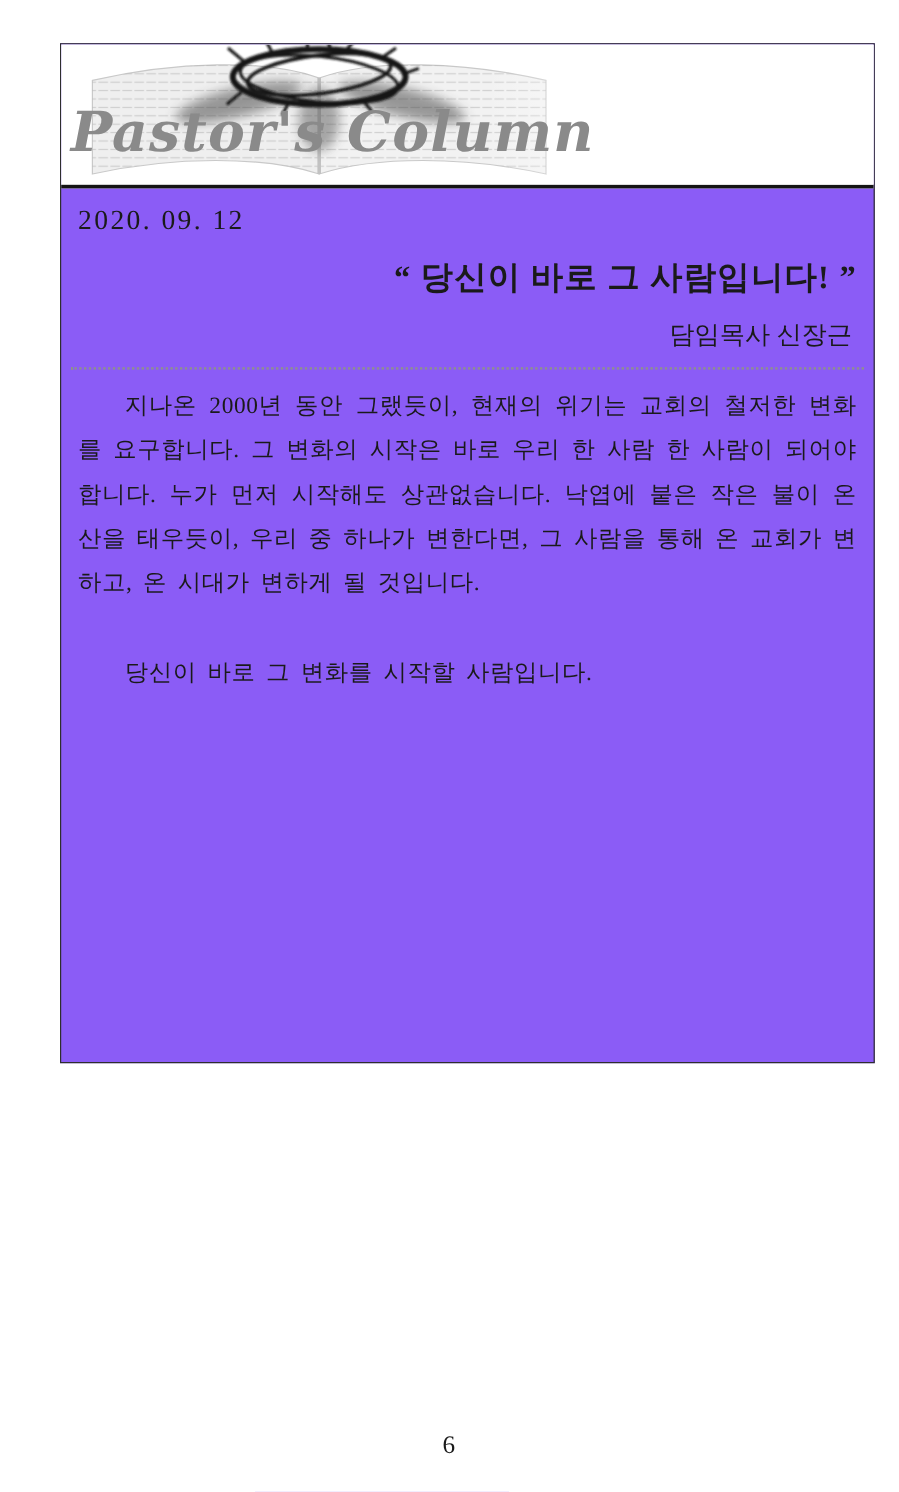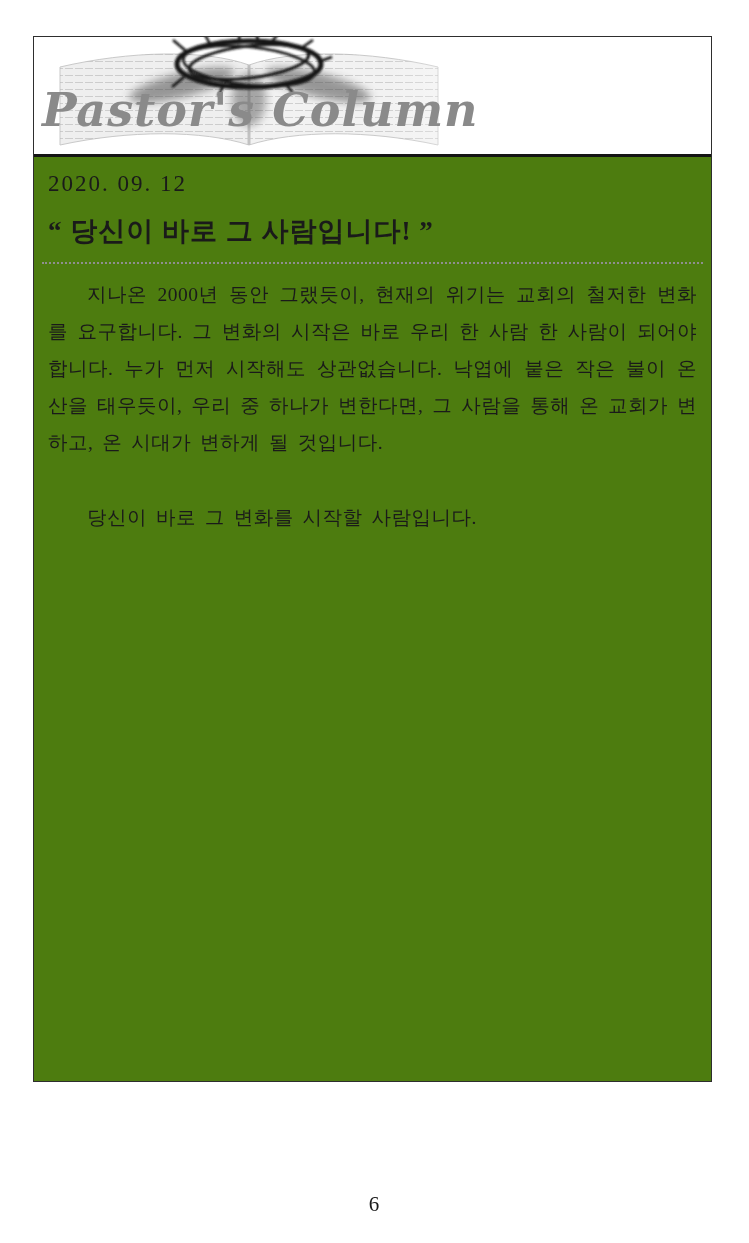--- a/index.html
+++ b/index.html
@@ -8,22 +8,22 @@
     --masthead_title:#8a8a8a;
     --divider_dots:#8f8f8f;
   }
   html,body{margin:0;padding:0;background:#ffffff;}
   body{width:749px;height:1243px;overflow:hidden;}
   .sheet{
     position:relative;width:749px;height:1243px;background:#fff;
     font-family:"Liberation Serif","DejaVu Serif",serif;color:var(--text);
   }
   .frame{
-    position:absolute;left:33px;top:36px;width:679px;height:1046px;
-    border:1.5px solid var(--border);box-sizing:border-box;background:#4d7c0f;
+    position:absolute;left:50px;top:36px;width:679px;height:850px;
+    border:1.5px solid var(--border);box-sizing:border-box;background:#8b5cf6;
   }
   
   .masthead{
     position:relative;height:117px;border-bottom:3px solid #141414;
     overflow:hidden;background:#fff;
   }
   .masthead svg{position:absolute;left:0;top:0;}
   .masthead-title-en{
     position:absolute;left:8px;top:50px;
     font-family:"DejaVu Serif","Liberation Serif",serif;
@@ -32,21 +32,21 @@
   }
   .masthead-title-ko{
     position:absolute;left:98px;top:86px;
     font-weight:800;font-size:27px;line-height:1;
     color:#000;letter-spacing:14px;white-space:nowrap;
   }
   
   .content{padding:14px 14px 0 14px;}
   .date-line{font-size:23px;letter-spacing:2px;}
   .article-title{
-    text-align:left;font-size:27px;font-weight:700;
+    text-align:right;font-size:27px;font-weight:700;
     margin:16px 0 0 0;letter-spacing:1px;
   }
   .author-line{text-align:right;font-size:21px;margin-top:16px;padding-right:4px;}
   .dotted-divider{margin:13px -6px 0 -6px;border-bottom:2px dotted var(--divider_dots);height:0;}
   .article-body{
     margin-top:12px;font-size:19.5px;line-height:37px;
     text-align:justify;letter-spacing:.5px;word-spacing:3.5px;
   }
   .article-body p{margin:0 0 38px 0;text-indent:2em;}
   .article-body p:last-child{margin-bottom:10px;}
@@ -113,20 +113,21 @@
         </g>
 
         <rect x="0" y="0" width="680" height="117" fill="url(#fade)"></rect>
       </svg>
       <div class="masthead-title-en">Pastor's Column</div>
     </div>
 
     <div class="content">
       <div class="date-line">2020. 09. 12</div>
       <h2 class="article-title">“ 당신이 바로 그 사람입니다! ”</h2>
+      <div class="author-line">담임목사 신장근</div>
       <div class="dotted-divider"></div>
       <div class="article-body">
         <p>지나온 2000년 동안 그랬듯이, 현재의 위기는 교회의 철저한 변화를 요구합니다. 그 변화의 시작은 바로 우리 한 사람 한 사람이 되어야 합니다. 누가 먼저 시작해도 상관없습니다. 낙엽에 붙은 작은 불이 온 산을 태우듯이, 우리 중 하나가 변한다면, 그 사람을 통해 온 교회가 변하고, 온 시대가 변하게 될 것입니다.</p>
         <p>당신이 바로 그 변화를 시작할 사람입니다.</p>
       </div>
     </div>
 
   </div>
 
   <div class="page-number">6</div>

